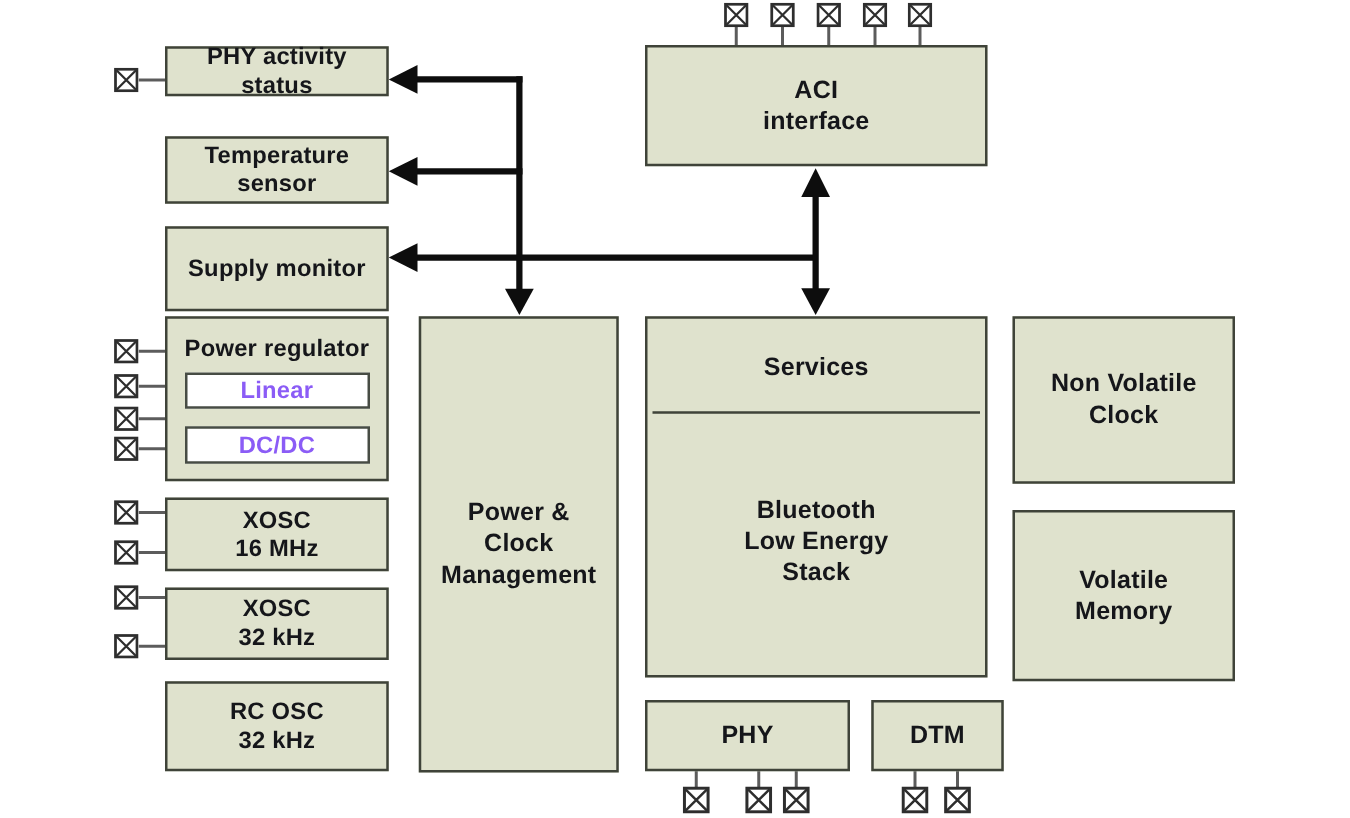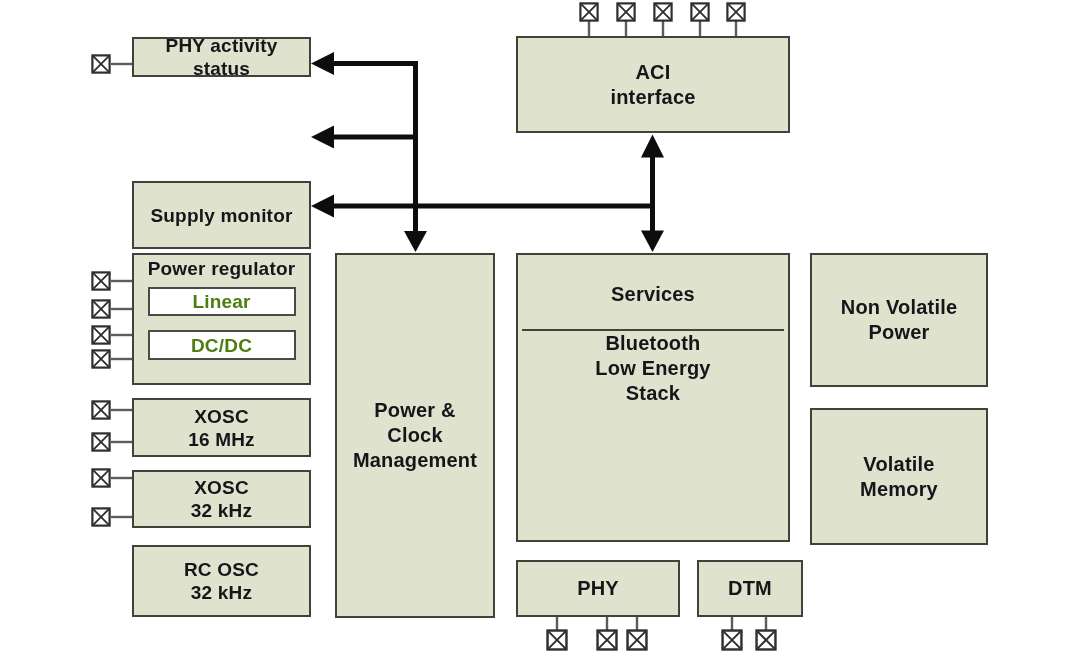--- a/index.html
+++ b/index.html
@@ -14,26 +14,26 @@
     display:flex; align-items:center; justify-content:center;
   }
   .lbl { white-space:pre-line; display:block; }
   .reg  { font-size:19px; font-weight:700; line-height:23px; letter-spacing:.2px; }
   .main { font-size:20px; font-weight:700; line-height:25px; letter-spacing:.2px; }
   .col { flex-direction:column; justify-content:flex-start; }
   .inner {
     width:148px; height:29px; margin-top:7px; background:#ffffff;
     border:2px solid #474c44; box-sizing:border-box;
     display:flex; align-items:center; justify-content:center;
-    font-size:19px; font-weight:700; letter-spacing:.2px; color:#4d7c0f;
+    font-size:19px; font-weight:700; letter-spacing:.2px; color:#8b5cf6;
   }
   .svc-wrap { flex-direction:column; align-items:stretch; justify-content:flex-start; padding:4px; }
   .svc-head { height:70px; border-bottom:2px solid #3f4339;
               display:flex; align-items:center; justify-content:center; }
-  .svc-body { flex:1; display:flex; align-items:flex-start; justify-content:center; }
+  .svc-body { flex:1; display:flex; align-items:center; justify-content:center; }
   .pin { position:absolute; width:20px; height:20px; }
   .pin.lg { width:22px; height:22px; }
   .pin svg { display:block; width:100%; height:100%; }
 </style>
 </head>
 <body>
 
 <div class="stage">
 
   <svg class="layer" width="1080" height="654" viewBox="0 0 1080 654">
@@ -73,26 +73,30 @@
       <path d="M732 615 V630"></path>
         <path d="M766 615 V630"></path>
     </g>
   </svg>
 
   <div class="block reg" style="left:132px;top:37px;width:179px;height:40px">
     <span class="lbl">PHY activity
 status</span>
   </div>
 
+  <div class="block reg" style="left:132px;top:109px;width:179px;height:54px">
+    <span class="lbl">Temperature
+sensor</span>
+  </div>
 
   <div class="block reg" style="left:132px;top:181px;width:179px;height:68px">
     <span class="lbl">Supply monitor</span>
   </div>
 
-  <div class="block reg col" style="left:132px;top:253px;width:179px;height:132px;padding-top:2px">
+  <div class="block reg col" style="left:132px;top:253px;width:179px;height:132px;padding-top:13px">
     <span class="lbl">Power regulator</span>
     <div class="inner">
       <span class="lbl">Linear</span>
     </div>
     <div class="inner" style="margin-top:14px;height:30px">
       <span class="lbl">DC/DC</span>
     </div>
   </div>
 
   <div class="block reg" style="left:132px;top:398px;width:179px;height:59px">
@@ -135,21 +139,21 @@
   <div class="block main" style="left:516px;top:560px;width:164px;height:57px">
     <span class="lbl">PHY</span>
   </div>
 
   <div class="block main" style="left:697px;top:560px;width:106px;height:57px">
     <span class="lbl">DTM</span>
   </div>
 
   <div class="block main" style="left:810px;top:253px;width:178px;height:134px">
     <span class="lbl">Non Volatile
-Power</span>
+Clock</span>
   </div>
 
   <div class="block main" style="left:810px;top:408px;width:178px;height:137px">
     <span class="lbl">Volatile
 Memory</span>
   </div>
 
   <i class="pin" style="left:579px;top:2px">
       <svg viewBox="0 0 20 20">
         <rect x="1.4" y="1.4" width="17.2" height="17.2" fill="#ffffff" stroke="#2e2e2e" stroke-width="2.2"></rect>

